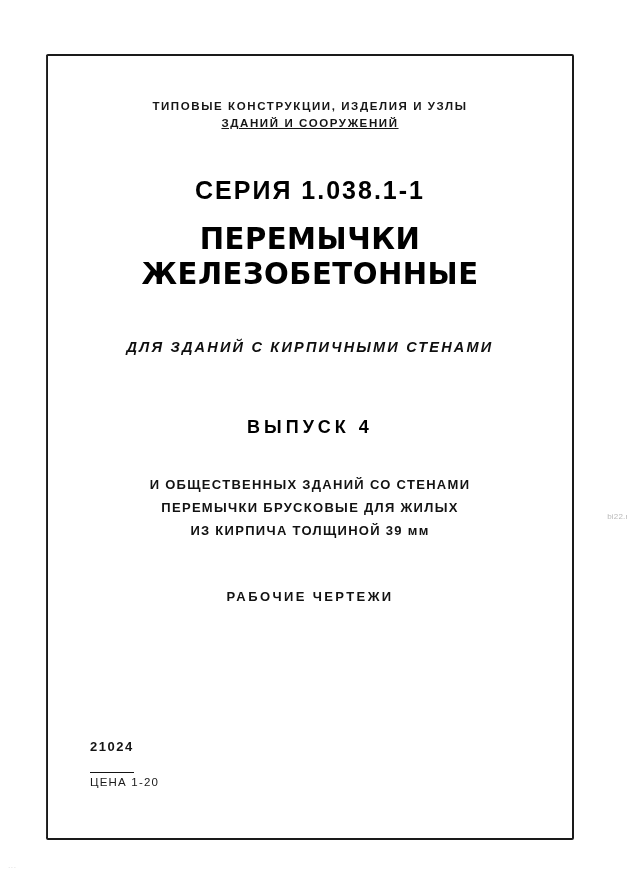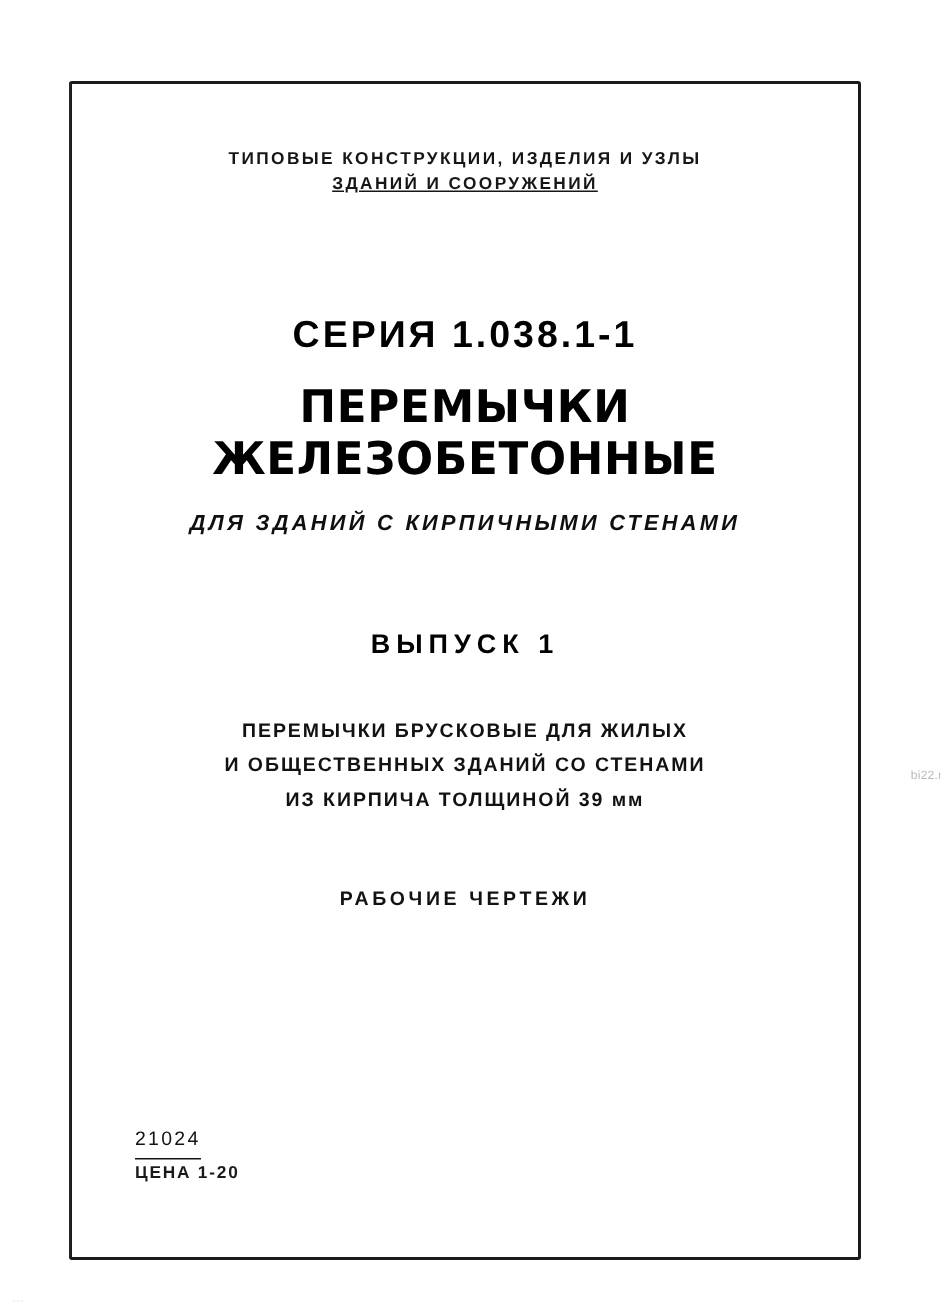--- a/index.html
+++ b/index.html
@@ -65,39 +65,39 @@
     letter-spacing: 1.6px;
     font-weight: 600;
     color: #161616;
   }
   .header-line-2 {
     letter-spacing: 1.6px;
     text-decoration: underline;
   }
 
   .series {
-    margin-top: 78px;
+    margin-top: 45px;
     font-size: 25px;
     font-weight: 700;
     letter-spacing: 2px;
     color: #000000;
   }
 
   .main-title {
     margin-top: 16px;
     font-size: 30px;
     font-weight: 700;
     letter-spacing: 0.5px;
     color: #000000;
     font-family: "DejaVu Sans", sans-serif;
     transform: scaleX(0.97);
   }
 
   .subtitle {
-    margin-top: 17px;
+    margin-top: 48px;
     font-size: 14.5px;
     font-style: italic;
     letter-spacing: 2.2px;
     font-weight: 600;
     color: #0f0f0f;
   }
 
   .issue {
     margin-top: 62px;
     font-size: 18px;
@@ -126,32 +126,32 @@
   
   .stamp {
     position: absolute;
     left: 44px;
     bottom: 52px;
     text-align: left;
   }
   .stamp-code {
     font-size: 13px;
     letter-spacing: 1.5px;
-    font-weight: 400;
+    font-weight: 700;
     color: #141414;
     border-bottom: 1.5px solid #141414;
     display: inline-block;
-    padding-bottom: 6px;
+    padding-bottom: 18px;
   }
   .stamp-price {
     margin-top: 3px;
     font-size: 11.5px;
     letter-spacing: 1.2px;
     color: #1a1a1a;
-    font-weight: 700;
+    font-weight: 400;
   }
 
   
   .watermark {
     position: absolute;
     right: -6px;
     top: 512px;
     font-size: 8px;
     color: #b9b9b9;
     letter-spacing: 0.2px;
@@ -180,25 +180,25 @@
       <div>ТИПОВЫЕ  КОНСТРУКЦИИ,  ИЗДЕЛИЯ  И  УЗЛЫ</div>
       <div class="header-line-2">ЗДАНИЙ  И  СООРУЖЕНИЙ</div>
     </div>
 
     <div class="series">СЕРИЯ  1.038.1-1</div>
 
     <div class="main-title">ПЕРЕМЫЧКИ ЖЕЛЕЗОБЕТОННЫЕ</div>
 
     <div class="subtitle">ДЛЯ  ЗДАНИЙ  С  КИРПИЧНЫМИ  СТЕНАМИ</div>
 
-    <div class="issue">ВЫПУСК  1</div>
+    <div class="issue">ВЫПУСК  4</div>
 
     <div class="desc">
+      <div>И  ОБЩЕСТВЕННЫХ  ЗДАНИЙ  СО СТЕНАМИ</div>
       <div>ПЕРЕМЫЧКИ  БРУСКОВЫЕ ДЛЯ  ЖИЛЫХ</div>
-      <div>И  ОБЩЕСТВЕННЫХ  ЗДАНИЙ  СО СТЕНАМИ</div>
       <div>ИЗ  КИРПИЧА  ТОЛЩИНОЙ  39 мм</div>
     </div>
 
     <div class="drawings">РАБОЧИЕ    ЧЕРТЕЖИ</div>
 
     <div class="stamp">
       <div class="stamp-code">21024</div>
       <div class="stamp-price">ЦЕНА  1-20</div>
     </div>
 

